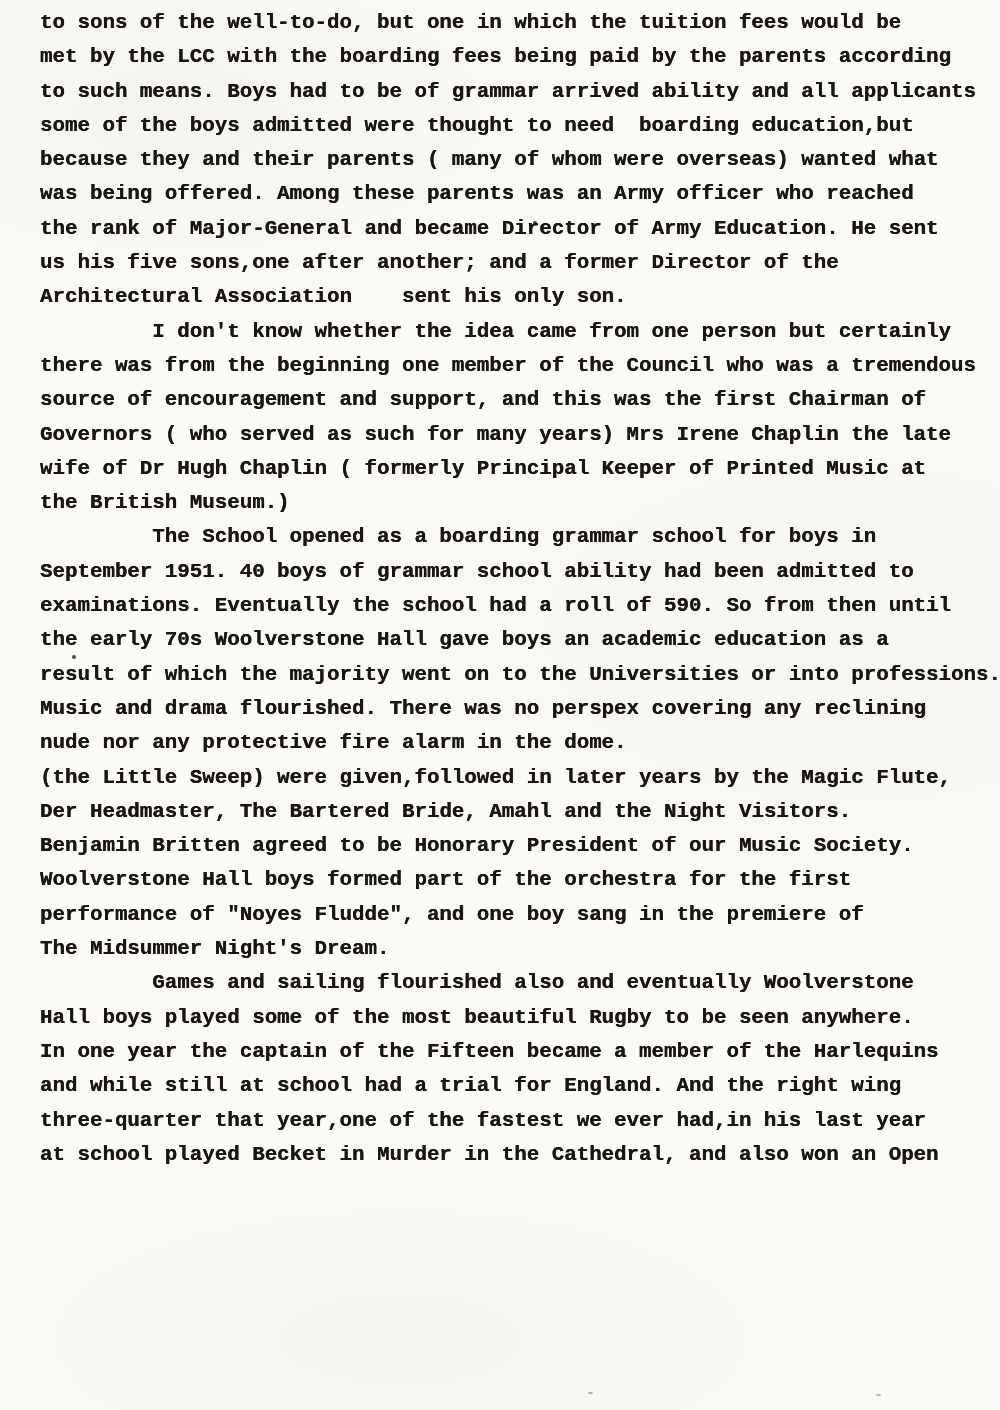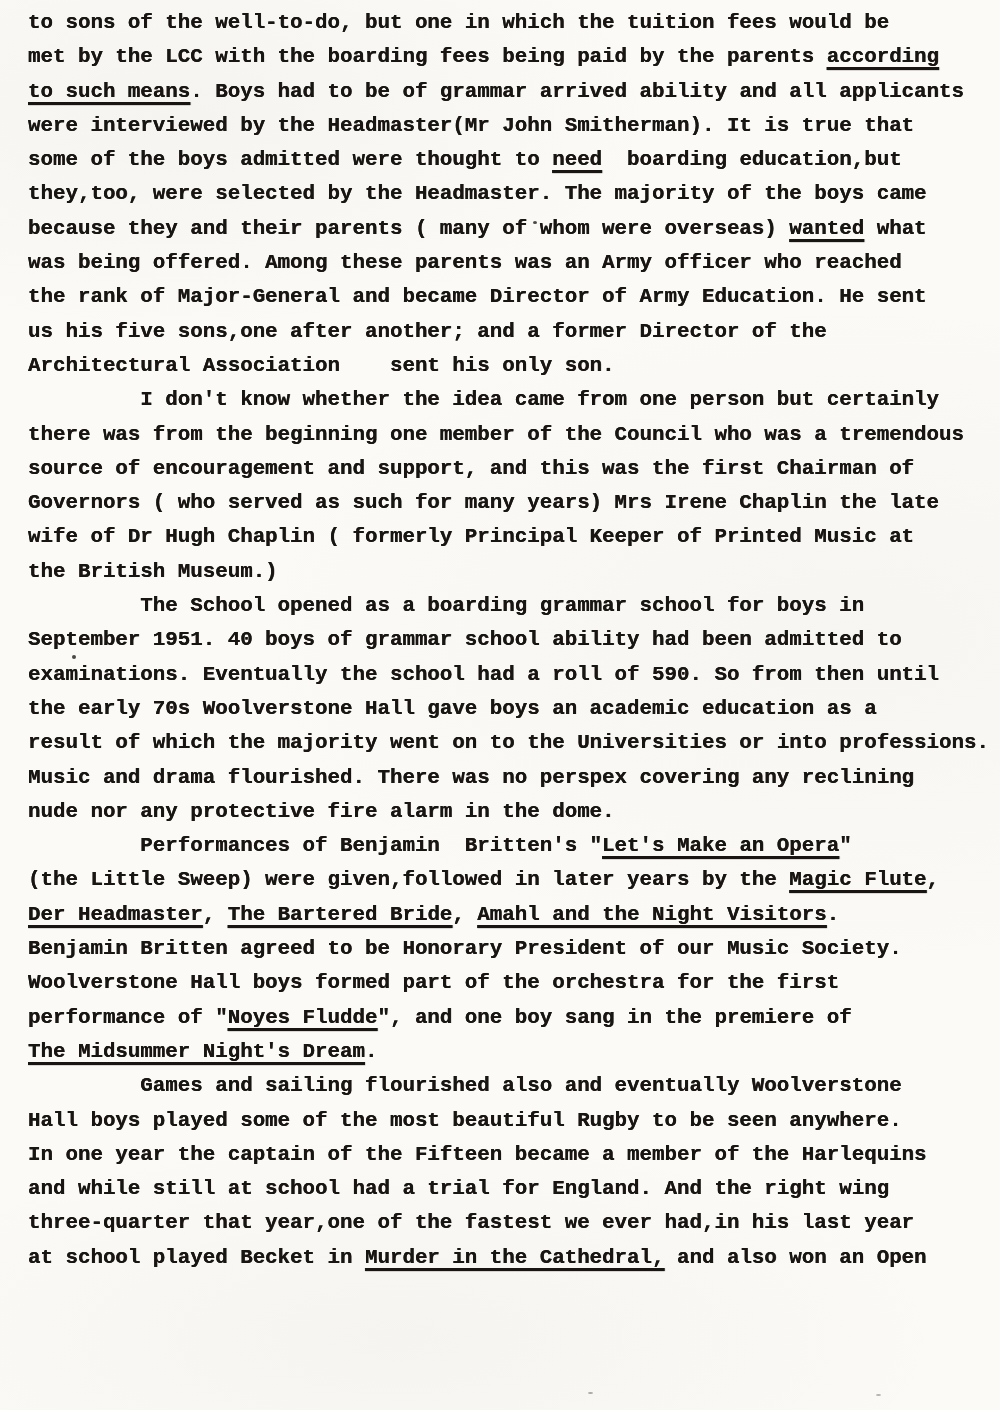--- a/index.html
+++ b/index.html
@@ -13,32 +13,31 @@
       radial-gradient(ellipse 900px 500px at 85% 45%, rgba(60,60,55,0.025), transparent 70%),
       radial-gradient(ellipse 800px 300px at 40% 95%, rgba(60,60,55,0.03), transparent 70%),
       #fbfaf7;
     font-family: "Liberation Mono", "DejaVu Sans Mono", monospace;
     font-weight: 700;
     color: #181512;
   }
   .doc {
     position: absolute;
     top: 6px;
-    left: 28px;
+    left: 40px;
     right: 0;
   }
   .line {
     white-space: pre;
     font-size: 20.8px;
     line-height: 34.3px;
     height: 34.3px;
     text-shadow: 0 0 0.5px rgba(24,21,18,0.85), 0.3px 0.3px 0.3px rgba(24,21,18,0.5);
   }
   .u {
-    text-decoration: underline;
     text-decoration-thickness: 2.6px;
     text-underline-offset: 5px;
   }
   .speck {
     position: absolute;
     background: rgba(30,27,24,0.8);
     border-radius: 50%;
   }
   .speck-1 { left: 533px; top: 221px; width: 4px; height: 3px; }
   .speck-2 { left: 72px;  top: 655px; width: 4px; height: 4px; }
@@ -46,42 +45,39 @@
   .speck-4 { left: 876px; top: 1394px; width: 5px; height: 2px; opacity: .4; }
 </style>
 </head>
 <body>
 
 <div class="page">
   <div class="doc" style="color: rgb(24, 21, 18);">
       <div class="line"><span>to sons of the well-to-do, but one in which the tuition fees would be</span></div>
       <div class="line"><span>met by the LCC with the boarding fees being paid by the parents </span><span class="u">according</span></div>
       <div class="line"><span class="u">to such means</span><span>. Boys had to be of grammar arrived ability and all applicants</span></div>
-      <div class="line"><span>were interviewed by the Headmaster(Mr John Smitherman). It is true that</span></div>
       <div class="line"><span>some of the boys admitted were thought to </span><span class="u">need</span><span>  boarding education,but</span></div>
-      <div class="line"><span>they,too, were selected by the Headmaster. The majority of the boys came</span></div>
       <div class="line"><span>because they and their parents ( many of whom were overseas) </span><span class="u">wanted</span><span> what</span></div>
       <div class="line"><span>was being offered. Among these parents was an Army officer who reached</span></div>
       <div class="line"><span>the rank of Major-General and became Director of Army Education. He sent</span></div>
       <div class="line"><span>us his five sons,one after another; and a former Director of the</span></div>
       <div class="line"><span>Architectural Association    sent his only son.</span></div>
       <div class="line"><span>         I don't know whether the idea came from one person but certainly</span></div>
       <div class="line"><span>there was from the beginning one member of the Council who was a tremendous</span></div>
       <div class="line"><span>source of encouragement and support, and this was the first Chairman of</span></div>
       <div class="line"><span>Governors ( who served as such for many years) Mrs Irene Chaplin the late</span></div>
       <div class="line"><span>wife of Dr Hugh Chaplin ( formerly Principal Keeper of Printed Music at</span></div>
       <div class="line"><span>the British Museum.)</span></div>
       <div class="line"><span>         The School opened as a boarding grammar school for boys in</span></div>
       <div class="line"><span>September 1951. 40 boys of grammar school ability had been admitted to</span></div>
       <div class="line"><span>examinations. Eventually the school had a roll of 590. So from then until</span></div>
       <div class="line"><span>the early 70s Woolverstone Hall gave boys an academic education as a</span></div>
       <div class="line"><span>result of which the majority went on to the Universities or into professions.</span></div>
       <div class="line"><span>Music and drama flourished. There was no perspex covering any reclining</span></div>
       <div class="line"><span>nude nor any protective fire alarm in the dome.</span></div>
-      <div class="line"><span>         Performances of Benjamin  Britten's "</span><span class="u">Let's Make an Opera</span><span>"</span></div>
       <div class="line"><span>(the Little Sweep) were given,followed in later years by the </span><span class="u">Magic Flute</span><span>,</span></div>
       <div class="line"><span class="u">Der Headmaster</span><span>, </span><span class="u">The Bartered Bride</span><span>, </span><span class="u">Amahl and the Night Visitors</span><span>.</span></div>
       <div class="line"><span>Benjamin Britten agreed to be Honorary President of our Music Society.</span></div>
       <div class="line"><span>Woolverstone Hall boys formed part of the orchestra for the first</span></div>
       <div class="line"><span>performance of "</span><span class="u">Noyes Fludde</span><span>", and one boy sang in the premiere of</span></div>
       <div class="line"><span class="u">The Midsummer Night's Dream</span><span>.</span></div>
       <div class="line"><span>         Games and sailing flourished also and eventually Woolverstone</span></div>
       <div class="line"><span>Hall boys played some of the most beautiful Rugby to be seen anywhere.</span></div>
       <div class="line"><span>In one year the captain of the Fifteen became a member of the Harlequins</span></div>
       <div class="line"><span>and while still at school had a trial for England. And the right wing</span></div>

